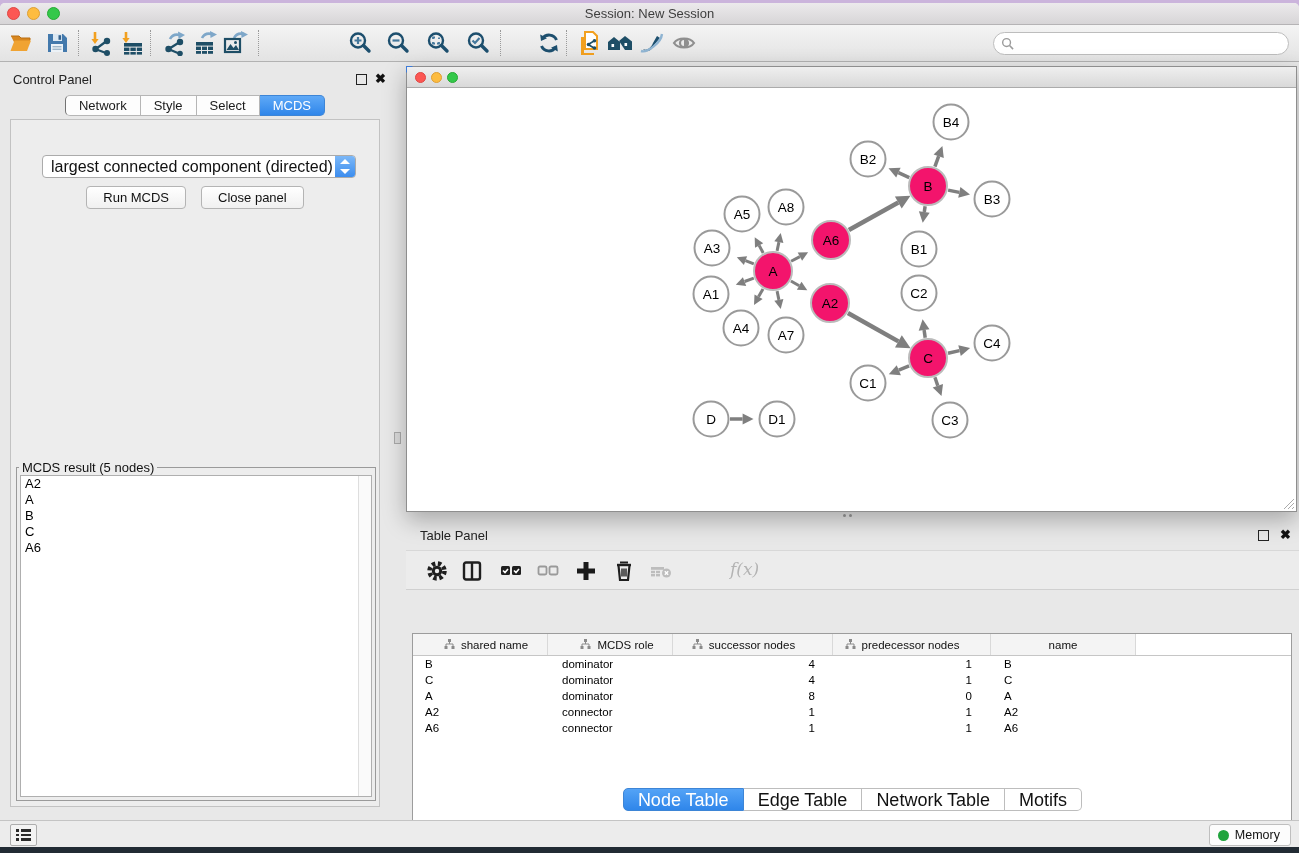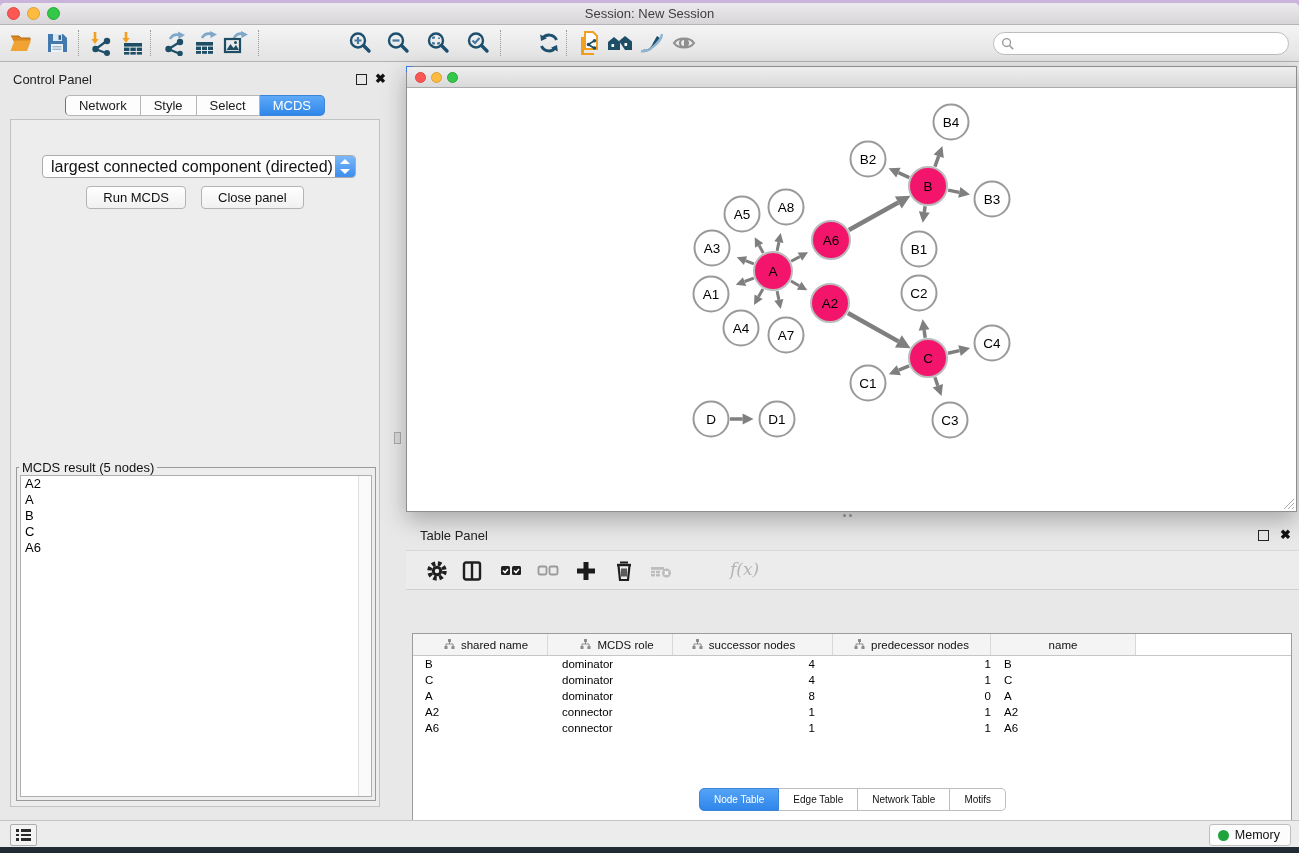--- a/index.html
+++ b/index.html
@@ -113,24 +113,24 @@
   .nt-header { display:flex; height:22px; background:#F4F4F4; border-bottom:1px solid #C6C6C6; }
   .nt-hcell { display:flex; align-items:center; justify-content:center; gap:6px;
     font-size:11.5px; color:#111; border-right:1px solid #D9D9D9; cursor:pointer; }
   .nt-hcell svg { width:11px; height:11px; flex:none; }
   .nt-hfiller { flex:1; background:#FFF; }
   .nt-row { display:flex; height:16px; cursor:pointer; }
   .nt-cell { font-size:11.5px; color:#000; line-height:16px; }
   .c0 { width:135px; padding-left:12px; }
   .c1 { width:125px; padding-left:14px; }
   .c2 { width:160px; text-align:right; padding-right:18px; }
-  .c3 { width:158px; text-align:right; padding-right:0; }
+  .c3 { width:158px; text-align:right; padding-right:19px; }
   .c4 { width:145px; padding-left:13px; }
   .tp-tabs { position:absolute; left:0; top:268px; width:100%; display:flex; justify-content:center; }
-  .tp-tab { height:23px; line-height:22px; font-size:10px; padding:0 14px; background:#FFF;
+  .tp-tab { height:23px; line-height:22px; font-size:18px; padding:0 14px; background:#FFF;
     border:1px solid #BDBDBD; border-left:none; color:#111; cursor:pointer; }
   .tp-tab:first-child { border-left:1px solid #BDBDBD; border-radius:5px 0 0 5px; }
   .tp-tab:last-child { border-radius:0 5px 5px 0; }
   .tp-tab.selected { background:linear-gradient(#54A3F6,#2F86EA); color:#FFF; border-color:#3D85D6; }
 
   
   .statusbar { position:absolute; left:0; top:817px; width:100%; height:27px;
     background:#ECECEC; border-top:1px solid #C4C4C4;text-align:right; }
   .sb-listbtn { position:absolute; left:10px; top:3px; width:27px; height:22px; background:#F3F3F3;
     border:1px solid #ADADAD; border-radius:2px; cursor:pointer; padding:4px 5px; }

